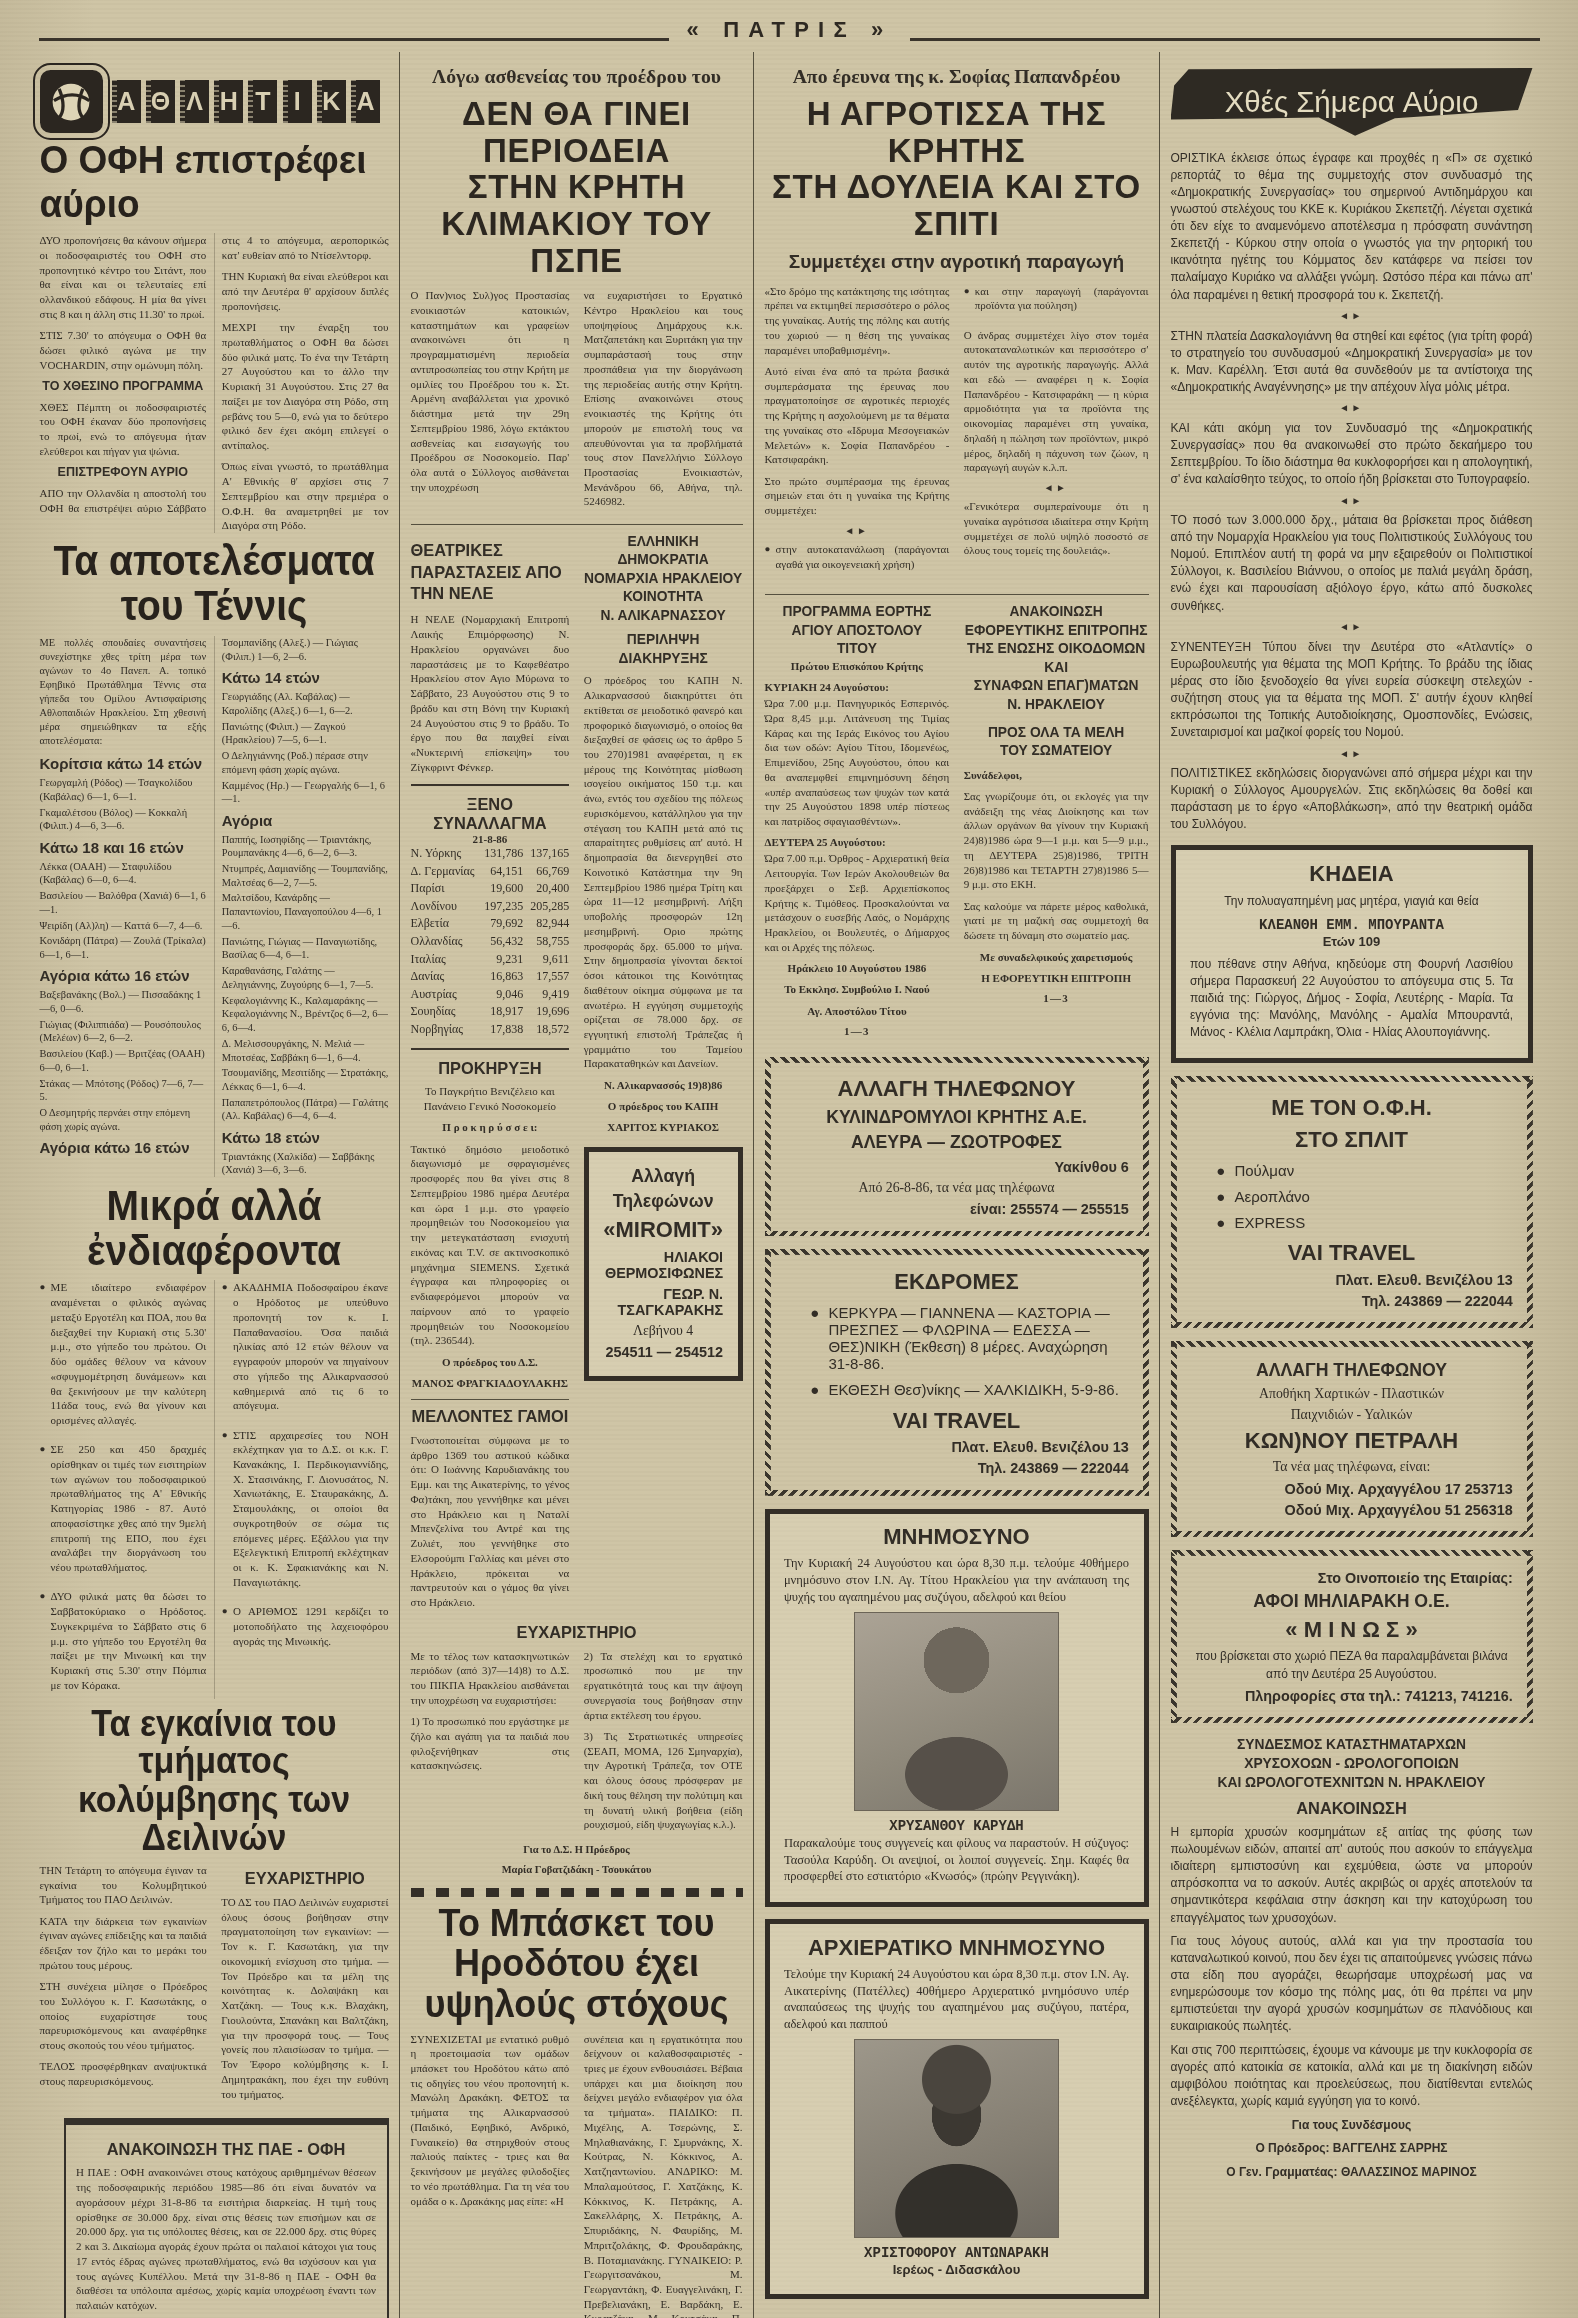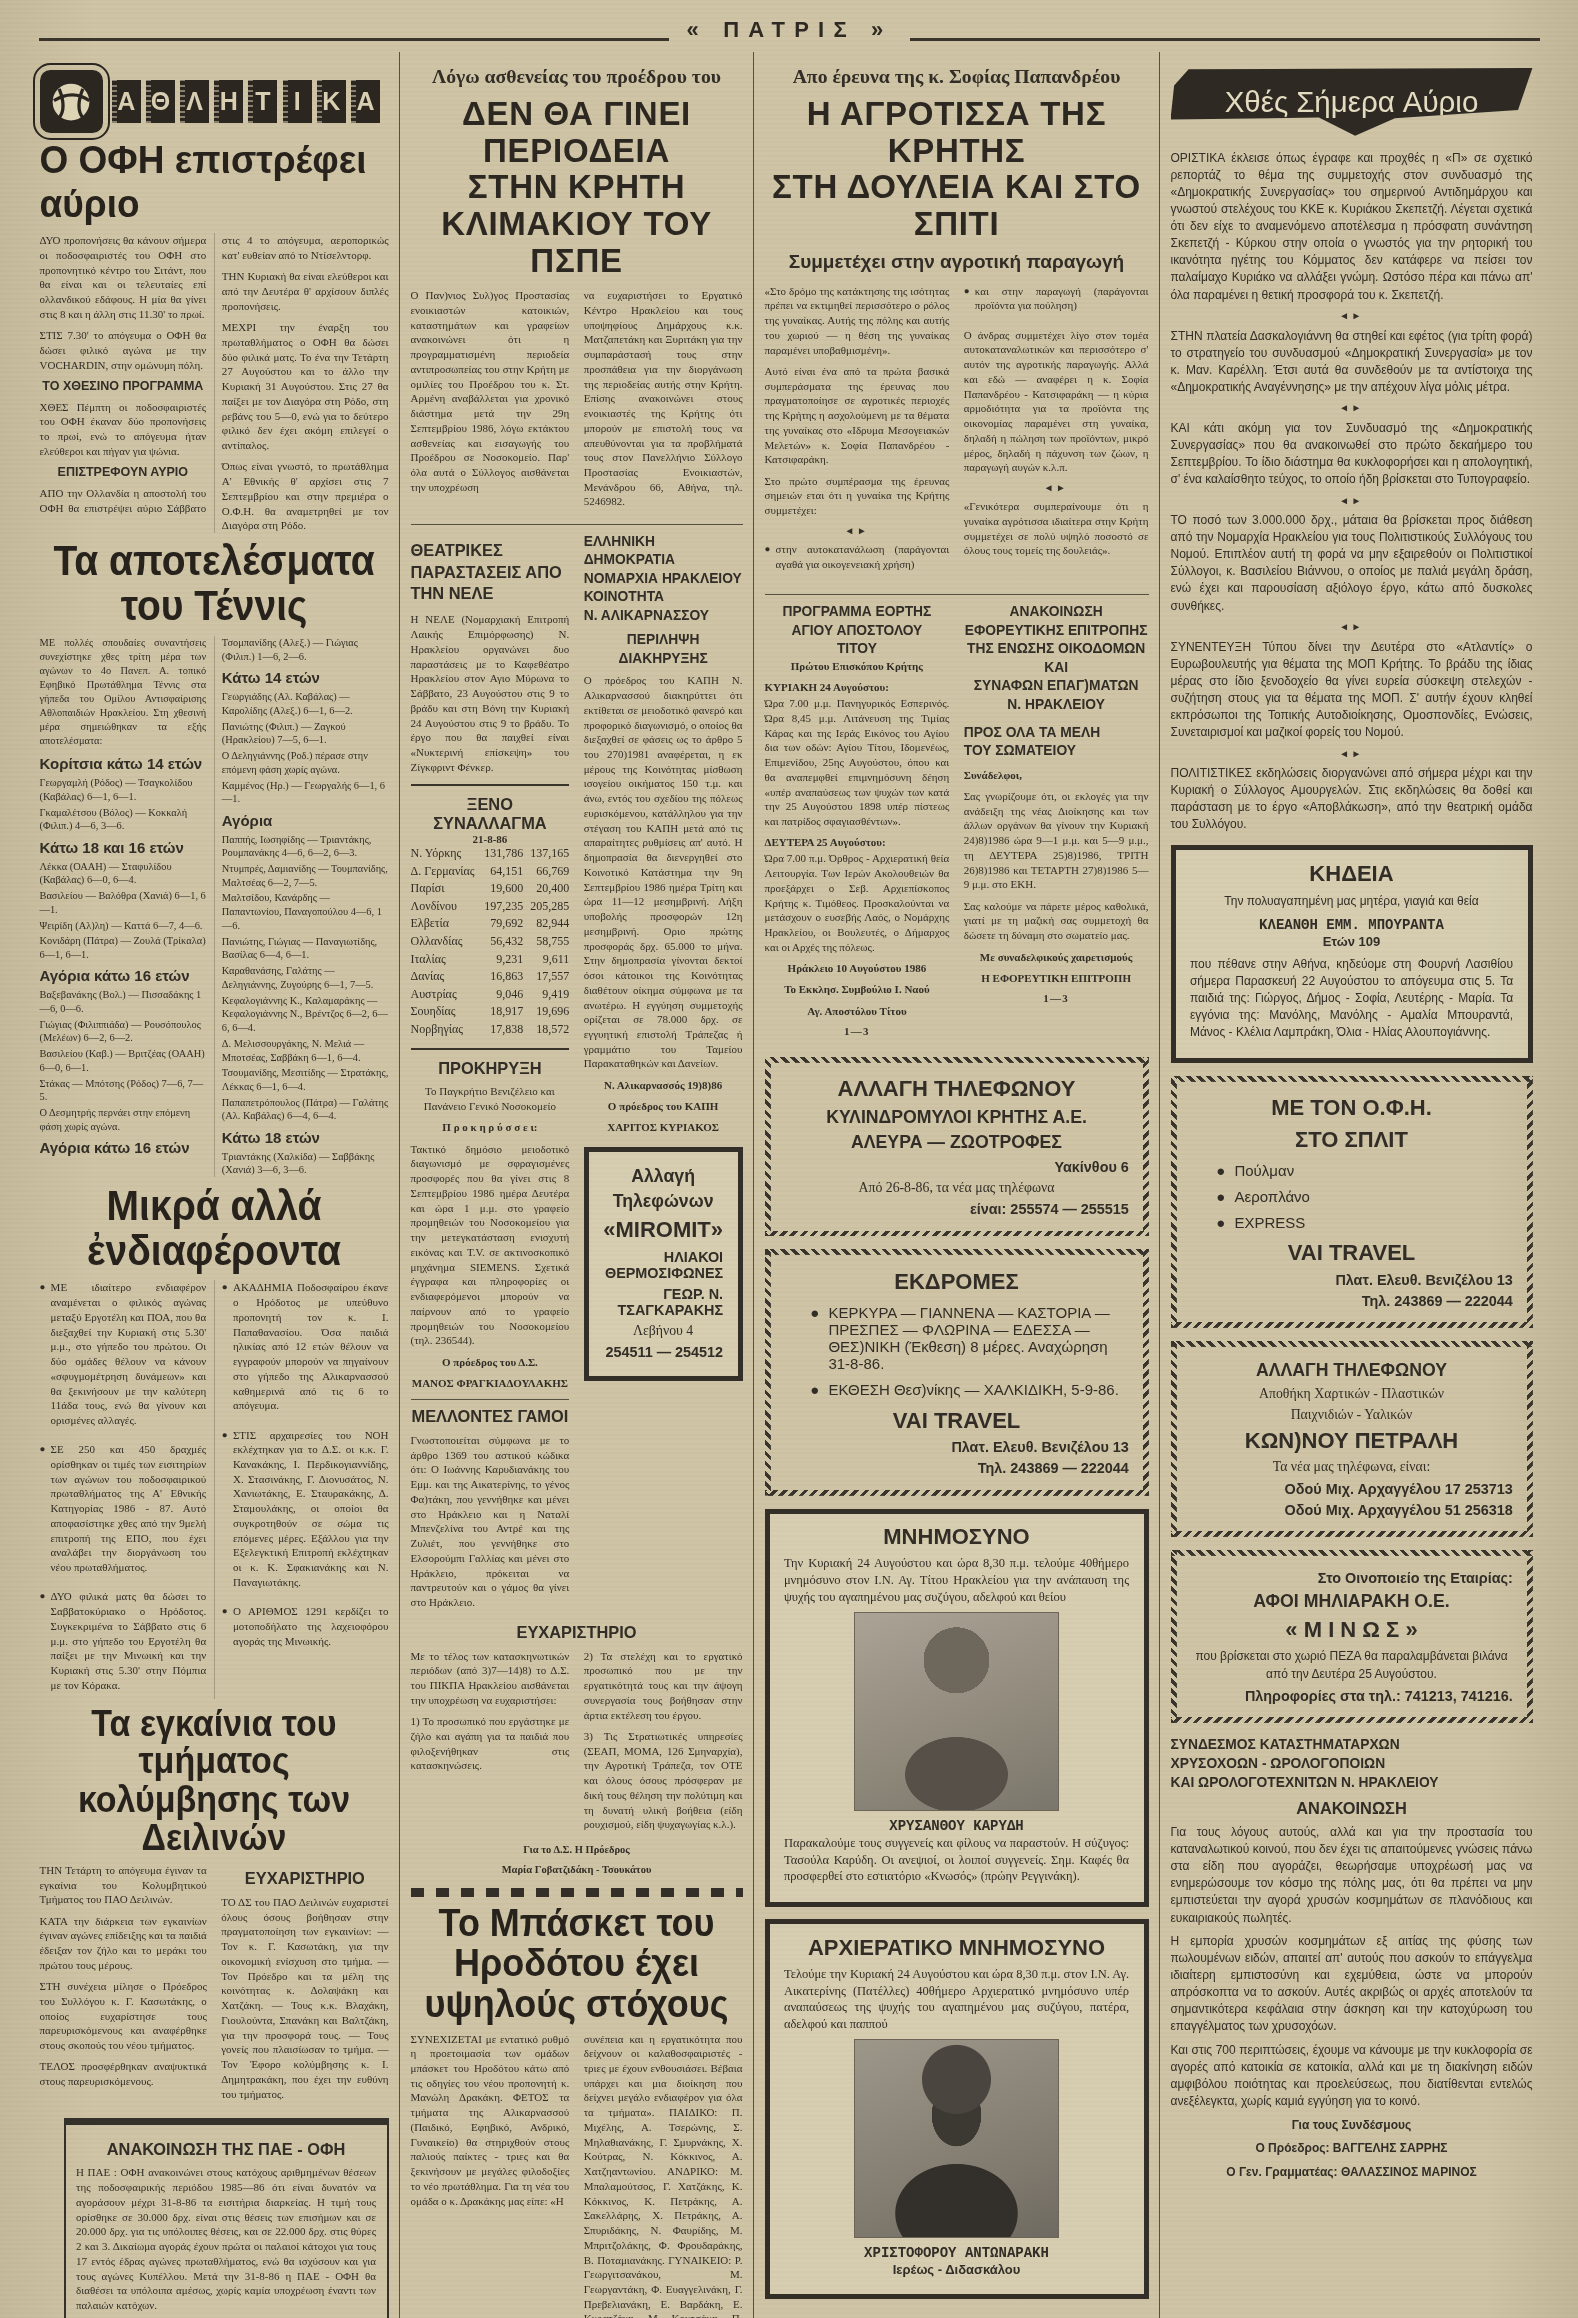--- a/index.html
+++ b/index.html
@@ -21,21 +21,21 @@
   .rule{border:none;border-top:2px solid #3a342b;margin:9.2px 0;}
   .rule-thin{border:none;border-top:0.7px solid #55503f;margin:7.9px 0;}
   .kicker{font-family:"Liberation Serif",serif;font-weight:700;font-size:19.7px;text-align:center;margin:3.9px 0 6.6px;}
   .h-main{font-family:"Liberation Sans",sans-serif;font-weight:700;text-align:center;
     font-size:33px;line-height:1.12;margin:1.3px 0 7.9px;color:#2c2720;letter-spacing:0.7px;}
   .subhead{font-family:"Liberation Sans",sans-serif;font-weight:700;font-size:19px;text-align:center;margin:0 0 10.5px;}
   .display{font-family:"Liberation Sans",sans-serif;font-weight:700;text-align:center;
     font-size:39px;line-height:1.04;margin:10.5px 0 11.8px;color:#27221c;transform:scaleY(1.08);}
   .h3c{font-family:"Liberation Sans",sans-serif;font-weight:700;font-size:16.4px;text-align:center;margin:6.6px 0;}
   .h3l{font-family:"Liberation Sans",sans-serif;font-weight:700;font-size:16.4px;margin:7.9px 0;line-height:1.3;}
-  .caps{font-family:"Liberation Sans",sans-serif;font-weight:700;font-size:13.8px;line-height:1.35;margin:0;}
+  .caps{font-family:"Liberation Sans",sans-serif;font-weight:700;font-size:13.8px;line-height:1.35;margin:0;text-align:center;}
   .body{font-size:11px;}
   .small{font-size:10.4px;}
   .twocol{display:flex;gap:14.4px;}
   .tc{flex:1;min-width:0;}
   .sign{text-align:center;font-weight:700;margin-top:3.9px;}
   .center{text-align:center;}
   .bold{font-weight:700;}
   .marker{text-align:center;font-weight:700;letter-spacing:1.3px;margin:2.6px 0 6.6px;}
   
   .athl{display:flex;align-items:center;margin:11.8px 0 6.6px;}
@@ -531,22 +531,22 @@
         <div class="ad-t1">« Μ Ι Ν Ω Σ »</div>
         <p class="ad-line" style="text-align:center">που βρίσκεται στο χωριό ΠΕΖΑ θα παραλαμβάνεται βιλάνα από την Δευτέρα 25 Αυγούστου.</p>
         <div class="ad-line-b">Πληροφορίες στα τηλ.: 741213,  741216.</div>
       </div>
 
       <div>
         <div class="caps">ΣΥΝΔΕΣΜΟΣ ΚΑΤΑΣΤΗΜΑΤΑΡΧΩΝ</div>
         <div class="caps">ΧΡΥΣΟΧΟΩΝ - ΩΡΟΛΟΓΟΠΟΙΩΝ</div>
         <div class="caps">ΚΑΙ ΩΡΟΛΟΓΟΤΕΧΝΙΤΩΝ Ν. ΗΡΑΚΛΕΙΟΥ</div>
         <h3 class="h3c">ΑΝΑΚΟΙΝΩΣΗ</h3>
+        <p>Η εμπορία χρυσών κοσμημάτων εξ αιτίας της φύσης των πωλουμένων ειδών, απαιτεί απ' αυτούς που ασκούν το επάγγελμα ιδιαίτερη εμπιστοσύνη και εχεμύθεια, ώστε να μπορούν απρόσκοπτα να το ασκούν. Αυτές ακριβώς οι αρχές αποτελούν τα σημαντικότερα κεφάλαια στην άσκηση και την κατοχύρωση του επαγγέλματος των χρυσοχόων.</p>
         <p>Για τους λόγους αυτούς, αλλά και για την προστασία του καταναλωτικού κοινού, που δεν έχει τις απαιτούμενες γνώσεις πάνω στα είδη που αγοράζει, θεωρήσαμε υποχρέωσή μας να ενημερώσουμε τον κόσμο της πόλης μας, ότι θα πρέπει να μην εμπιστεύεται την αγορά χρυσών κοσμημάτων σε πλανόδιους και ευκαιριακούς πωλητές.</p>
-        <p>Η εμπορία χρυσών κοσμημάτων εξ αιτίας της φύσης των πωλουμένων ειδών, απαιτεί απ' αυτούς που ασκούν το επάγγελμα ιδιαίτερη εμπιστοσύνη και εχεμύθεια, ώστε να μπορούν απρόσκοπτα να το ασκούν. Αυτές ακριβώς οι αρχές αποτελούν τα σημαντικότερα κεφάλαια στην άσκηση και την κατοχύρωση του επαγγέλματος των χρυσοχόων.</p>
         <p>Και στις 700 περιπτώσεις, έχουμε να κάνουμε με την κυκλοφορία σε αγορές από κατοικία σε κατοικία, αλλά και με τη διακίνηση ειδών αμφιβόλου ποιότητας και προελεύσεως, που διατίθενται εντελώς ανεξέλεγκτα, χωρίς καμιά εγγύηση για το κοινό.</p>
         <p class="sign">Για τους Συνδέσμους</p>
         <p class="sign">Ο Πρόεδρος: ΒΑΓΓΕΛΗΣ ΣΑΡΡΗΣ</p>
         <p class="sign">Ο Γεν. Γραμματέας: ΘΑΛΑΣΣΙΝΟΣ ΜΑΡΙΝΟΣ</p>
       </div>
     </section>
 
   </div>
 </div>
 

